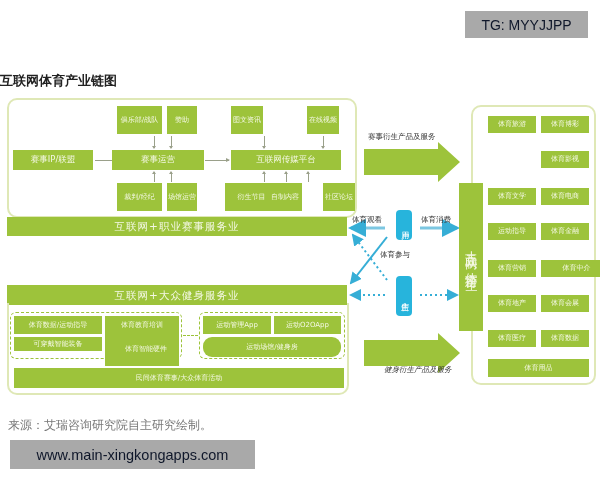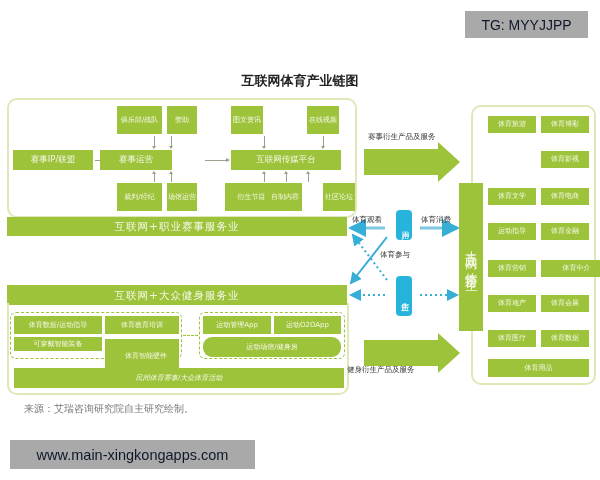--- a/index.html
+++ b/index.html
@@ -1,20 +1,20 @@
 <!DOCTYPE html>
 <html><head>
 <meta charset="utf-8">
 <style>
   * { box-sizing: border-box; margin: 0; padding: 0; }
   html, body { width: 600px; height: 480px; background: #ffffff; overflow: hidden; }
   body { position: relative; font-family: "DejaVu Sans", sans-serif; }
   .abs { position: absolute; }
   .g { background: #9dc33b; color: #f4f8e4; display: flex; align-items: center; justify-content: center; text-align: center; line-height: 1.15; }
-  .title { left: 0; width: 600px; top: 72px; text-align: center; font-size: 13px; font-weight: bold; color: #222; }
+  .title { left: 0; width: 600px; top: 72px; text-align: left; font-size: 13px; font-weight: bold; color: #222; }
   .frame { border: 2px solid #dfe8b6; border-radius: 10px; }
   .sm { font-size: 7px; }
   .md { font-size: 8.5px; }
   .lg { font-size: 10.5px; letter-spacing: 1px; }
   .varrow { width: 1px; background: #9aa08a; }
   .varrow::after { content: ""; position: absolute; left: -2px; border-left: 2.5px solid transparent; border-right: 2.5px solid transparent; }
   .down::after { bottom: -1px; border-top: 3px solid #9aa08a; }
   .up::after { top: -1px; border-bottom: 3px solid #9aa08a; }
   .harrow { height: 1px; background: #9aa08a; }
   .harrow::after { content: ""; position: absolute; right: -1px; top: -2px; border-top: 2.5px solid transparent; border-bottom: 2.5px solid transparent; border-left: 4px solid #9aa08a; }
@@ -34,21 +34,21 @@
 <div class="abs frame" style="left:7px; top:98px; width:350px; height:120px;"></div>
 
 <div class="abs g md" style="left:13px; top:150px; width:80px; height:20px;">赛事IP/联盟</div>
 <div class="abs harrow" style="left:95px; top:160px; width:20px;"></div>
 
 <div class="abs g sm" style="left:117px; top:106px; width:45px; height:28px;">俱乐部/战队</div>
 <div class="abs g sm" style="left:167px; top:106px; width:30px; height:28px;">赞助</div>
 <div class="abs varrow down" style="left:154px; top:136px; height:12px;"></div>
 <div class="abs varrow down" style="left:171px; top:136px; height:12px;"></div>
 
-<div class="abs g md" style="left:100px; top:150px; width:72px; height:20px;">赛事运营</div>
+<div class="abs g md" style="left:112px; top:150px; width:92px; height:20px;">赛事运营</div>
 <div class="abs harrow" style="left:205px; top:160px; width:24px;"></div>
 
 <div class="abs varrow up" style="left:154px; top:172px; height:10px;"></div>
 <div class="abs varrow up" style="left:171px; top:172px; height:10px;"></div>
 <div class="abs g sm" style="left:117px; top:183px; width:45px; height:28px;">裁判/经纪</div>
 <div class="abs g sm" style="left:167px; top:183px; width:30px; height:28px;">场馆运营</div>
 
 <div class="abs g sm" style="left:231px; top:106px; width:32px; height:28px;">图文资讯</div>
 <div class="abs g sm" style="left:307px; top:106px; width:32px; height:28px;">在线视频</div>
 <div class="abs varrow down" style="left:264px; top:136px; height:12px;"></div>
@@ -65,42 +65,42 @@
 
 <div class="abs g lg" style="left:7px; top:217px; width:340px; height:19px;">互联网+职业赛事服务业</div>
 
 <div class="abs g lg" style="left:7px; top:285px; width:340px; height:20px;">互联网+大众健身服务业</div>
 <div class="abs frame" style="left:7px; top:303px; width:342px; height:92px; border-top:none; border-radius:0 0 10px 10px;"></div>
 
 <div class="abs dash" style="left:10px; top:312px; width:172px; height:47px;"></div>
 <div class="abs g sm" style="left:14px; top:316px; width:88px; height:18px;">体育数据/运动指导</div>
 <div class="abs g sm" style="left:105px; top:316px; width:74px; height:18px;">体育教育培训</div>
 <div class="abs g sm" style="left:14px; top:337px; width:88px; height:14px;">可穿戴智能装备</div>
-<div class="abs g sm" style="left:105px; top:339px; width:74px; height:34px;padding-left:8px;">体育智能硬件</div>
+<div class="abs g sm" style="left:105px; top:332px; width:74px; height:34px;padding-left:8px;">体育智能硬件</div>
 
 <div class="abs" style="left:183px; top:335px; width:15px; height:1px; border-top:1.5px dashed #9dc33b;"></div>
 
 <div class="abs dash" style="left:199px; top:312px; width:146px; height:47px;"></div>
 <div class="abs g sm" style="left:203px; top:316px; width:68px; height:18px;">运动管理App</div>
 <div class="abs g sm" style="left:274px; top:316px; width:67px; height:18px;">运动O2OApp</div>
 <div class="abs g sm" style="left:203px; top:337px; width:138px; height:20px;border-radius:9px;">运动场馆/健身房</div>
 
-<div class="abs g sm" style="left:14px; top:368px; width:330px; height:20px;font-style:italic;">民间体育赛事/大众体育活动</div>
+<div class="abs g sm" style="left:14px; top:368px; width:330px; height:20px;">民间体育赛事/大众体育活动</div>
 
-<div class="abs" style="left:8px; top:402px; font-size:10px; color:#777;margin-left:16px;">来源：艾瑞咨询研究院自主研究绘制。</div>
+<div class="abs" style="left:8px; top:417px; font-size:12px; color:#777;">来源：艾瑞咨询研究院自主研究绘制。</div>
 
 <div class="abs lbl" style="left:368px; top:132px;">赛事衍生产品及服务</div>
 <svg class="abs" style="left:364px; top:142px;" width="100" height="40">
   <polygon points="0,7 74,7 74,0 96,20 74,40 74,33 0,33" fill="#9dc33b"></polygon>
 </svg>
 
 <svg class="abs" style="left:364px; top:333px;" width="100" height="40">
   <polygon points="0,7 74,7 74,0 96,20 74,40 74,33 0,33" fill="#9dc33b"></polygon>
 </svg>
-<div class="abs lbl" style="left:347px; top:365px;">健身衍生产品及服务</div>
+<div class="abs lbl" style="left:384px; top:365px;font-style:italic;">健身衍生产品及服务</div>
 
 <svg class="abs" style="left:347px; top:205px;" width="115" height="110">
   <defs>
     <marker id="ah" markerWidth="6" markerHeight="6" refX="5" refY="3" orient="auto">
       <path d="M0,0 L6,3 L0,6 z" fill="#36aed6"></path>
     </marker>
   </defs>
   <line x1="38" y1="23" x2="4" y2="23" stroke="#7cc7e2" stroke-width="3" marker-end="url(#ah)"></line>
   <line x1="73" y1="23" x2="110" y2="23" stroke="#7cc7e2" stroke-width="3" marker-end="url(#ah)"></line>
   <line x1="40" y1="32" x2="4" y2="78" stroke="#36aed6" stroke-width="2" marker-end="url(#ah)"></line>

